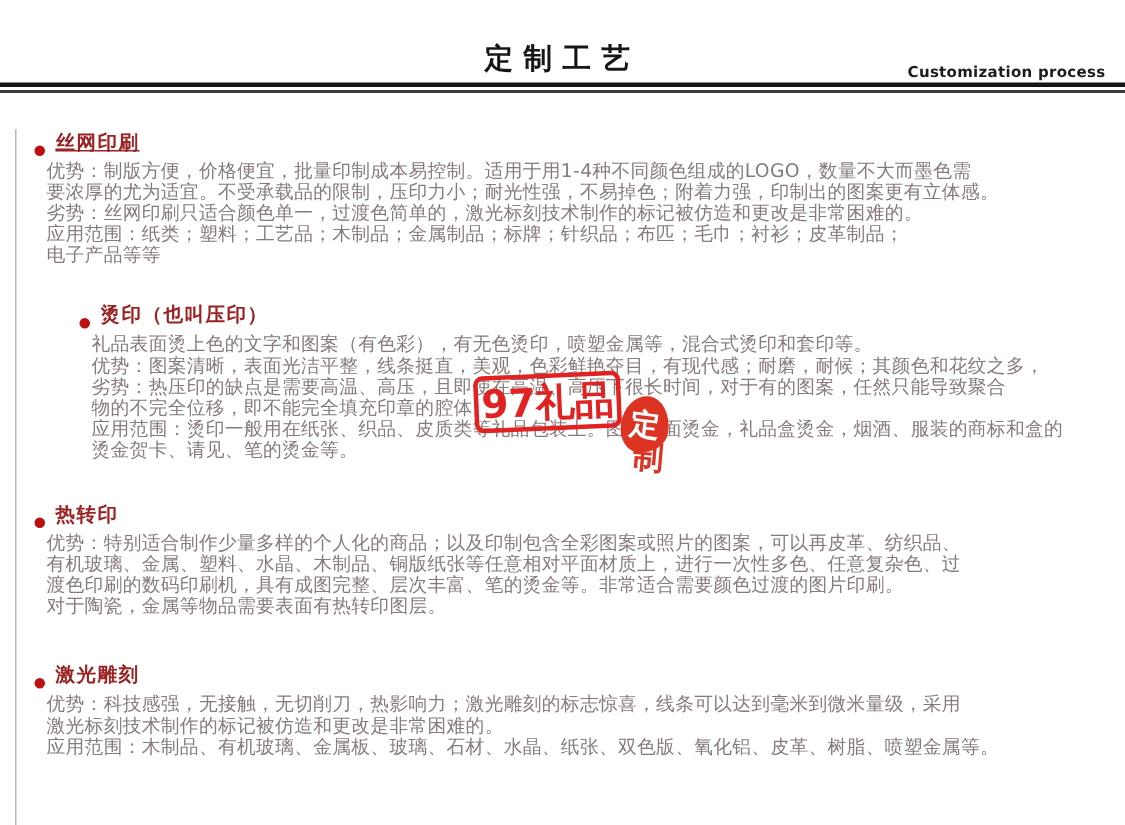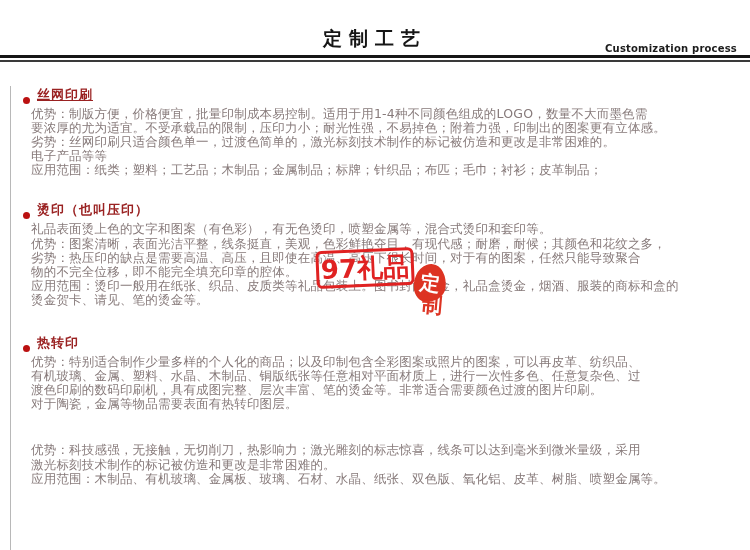--- a/index.html
+++ b/index.html
@@ -37,21 +37,21 @@
   .section-title{
     font-size:13px;font-weight:bold;color:#9a2222;letter-spacing:1px;white-space:nowrap;
   }
   .section:nth-child(1) .section-title{text-decoration:underline;}
   .section-body{padding-left:8px;margin-top:3px;}
   .bline{
     font-size:12.5px;line-height:14.1px;color:#877a7a;
     white-space:nowrap;letter-spacing:0.2px;
   }
   .sec-1{margin-top:0;}
-  .sec-2{margin-top:26px;}
+  .sec-2{margin-top:26px;margin-left:30px;}
   .sec-3{margin-top:29px;}
   .sec-4{margin-top:32px;}
 
   
   .wm-box{
     position:absolute;left:316px;top:249px;width:92px;height:32px;
     border:3px solid #e02222;border-radius:6px;
     display:flex;align-items:center;justify-content:center;
     font-size:26px;font-weight:bold;color:#e02222;white-space:nowrap;
     transform:rotate(-2.5deg);letter-spacing:0px;background:transparent;
@@ -87,22 +87,22 @@
 
     <div class="section sec-1">
       <div class="section-head">
         <span class="bullet"></span>
         <span class="section-title">丝网印刷</span>
       </div>
       <div class="section-body">
         <div class="bline">优势：制版方便，价格便宜，批量印制成本易控制。适用于用1-4种不同颜色组成的LOGO，数量不大而墨色需</div>
         <div class="bline">要浓厚的尤为适宜。不受承载品的限制，压印力小；耐光性强，不易掉色；附着力强，印制出的图案更有立体感。</div>
         <div class="bline">劣势：丝网印刷只适合颜色单一，过渡色简单的，激光标刻技术制作的标记被仿造和更改是非常困难的。</div>
+        <div class="bline">应用范围：纸类；塑料；工艺品；木制品；金属制品；标牌；针织品；布匹；毛巾；衬衫；皮革制品；</div>
         <div class="bline">电子产品等等</div>
-        <div class="bline">应用范围：纸类；塑料；工艺品；木制品；金属制品；标牌；针织品；布匹；毛巾；衬衫；皮革制品；</div>
       </div>
     </div>
 
     <div class="section sec-2">
       <div class="section-head">
         <span class="bullet"></span>
         <span class="section-title">烫印（也叫压印）</span>
       </div>
       <div class="section-body">
         <div class="bline">礼品表面烫上色的文字和图案（有色彩），有无色烫印，喷塑金属等，混合式烫印和套印等。</div>
@@ -121,20 +121,24 @@
       </div>
       <div class="section-body">
         <div class="bline">优势：特别适合制作少量多样的个人化的商品；以及印制包含全彩图案或照片的图案，可以再皮革、纺织品、</div>
         <div class="bline">有机玻璃、金属、塑料、水晶、木制品、铜版纸张等任意相对平面材质上，进行一次性多色、任意复杂色、过</div>
         <div class="bline">渡色印刷的数码印刷机，具有成图完整、层次丰富、笔的烫金等。非常适合需要颜色过渡的图片印刷。</div>
         <div class="bline">对于陶瓷，金属等物品需要表面有热转印图层。</div>
       </div>
     </div>
 
     <div class="section sec-4">
+      <div class="section-head">
+        <span class="bullet"></span>
+        <span class="section-title">激光雕刻</span>
+      </div>
       <div class="section-body">
         <div class="bline">优势：科技感强，无接触，无切削刀，热影响力；激光雕刻的标志惊喜，线条可以达到毫米到微米量级，采用</div>
         <div class="bline">激光标刻技术制作的标记被仿造和更改是非常困难的。</div>
         <div class="bline">应用范围：木制品、有机玻璃、金属板、玻璃、石材、水晶、纸张、双色版、氧化铝、皮革、树脂、喷塑金属等。</div>
       </div>
     </div>
 
   </div>
 
   <div class="wm-box">97礼品</div>

